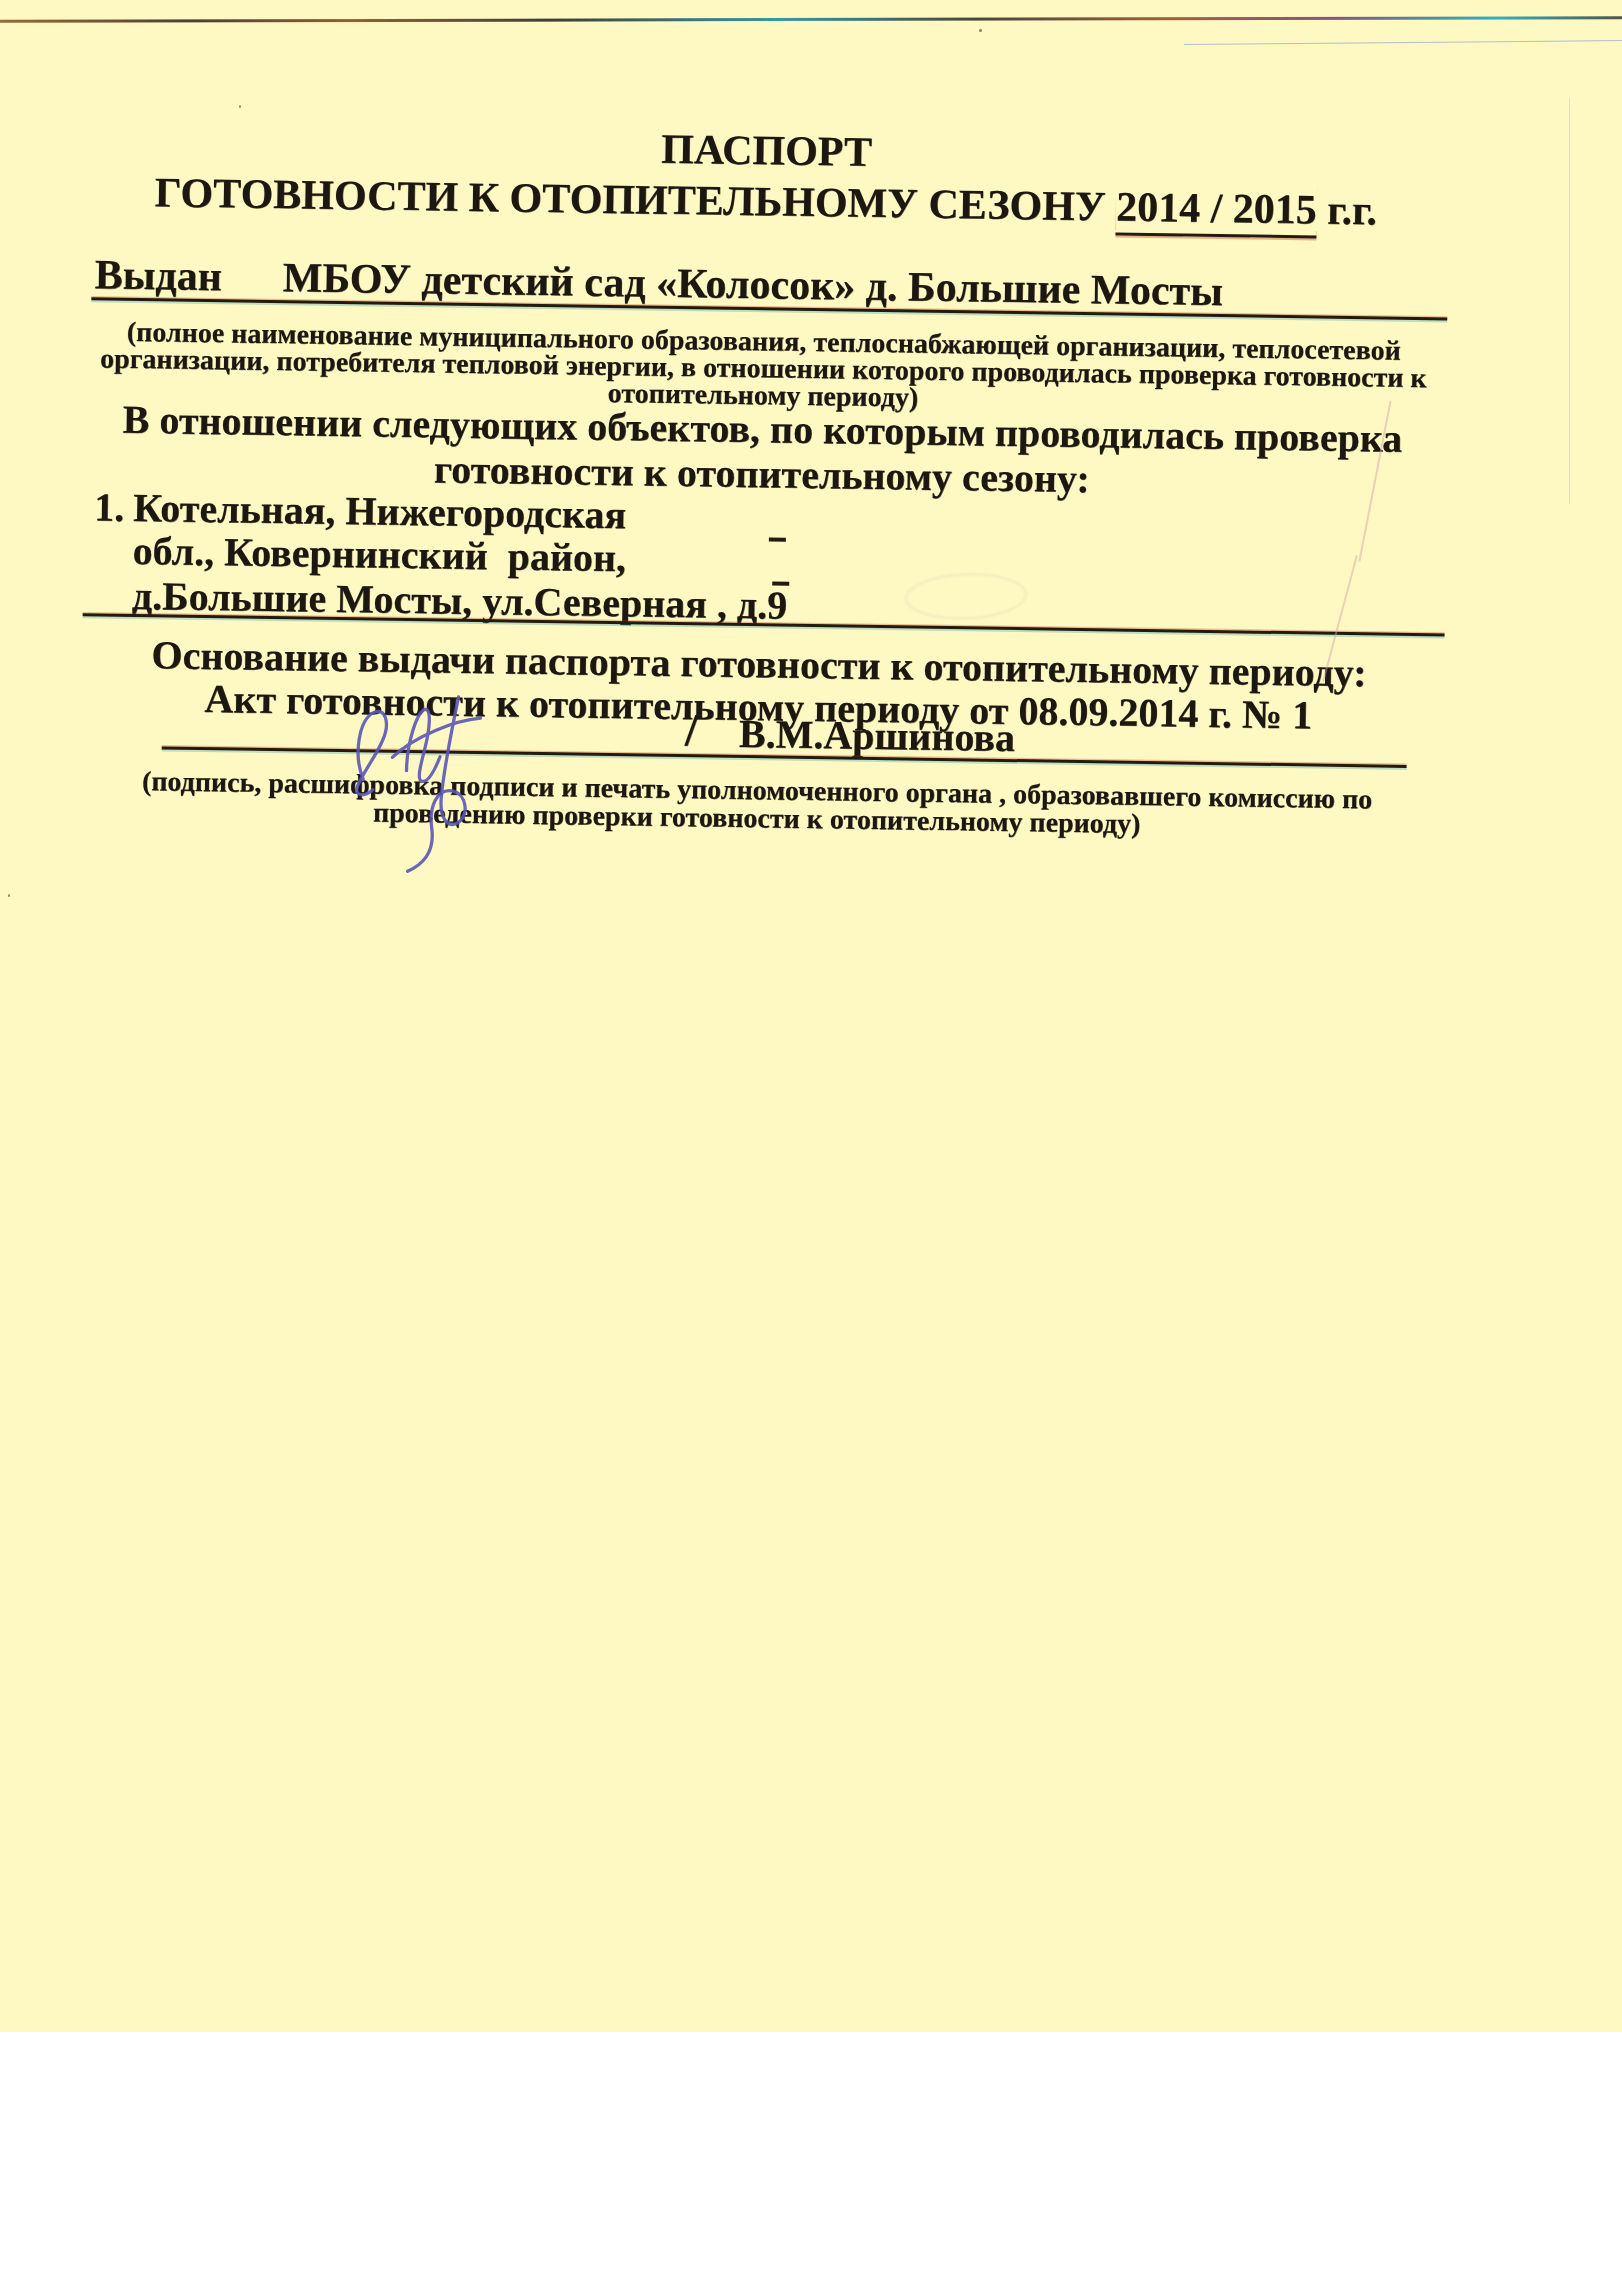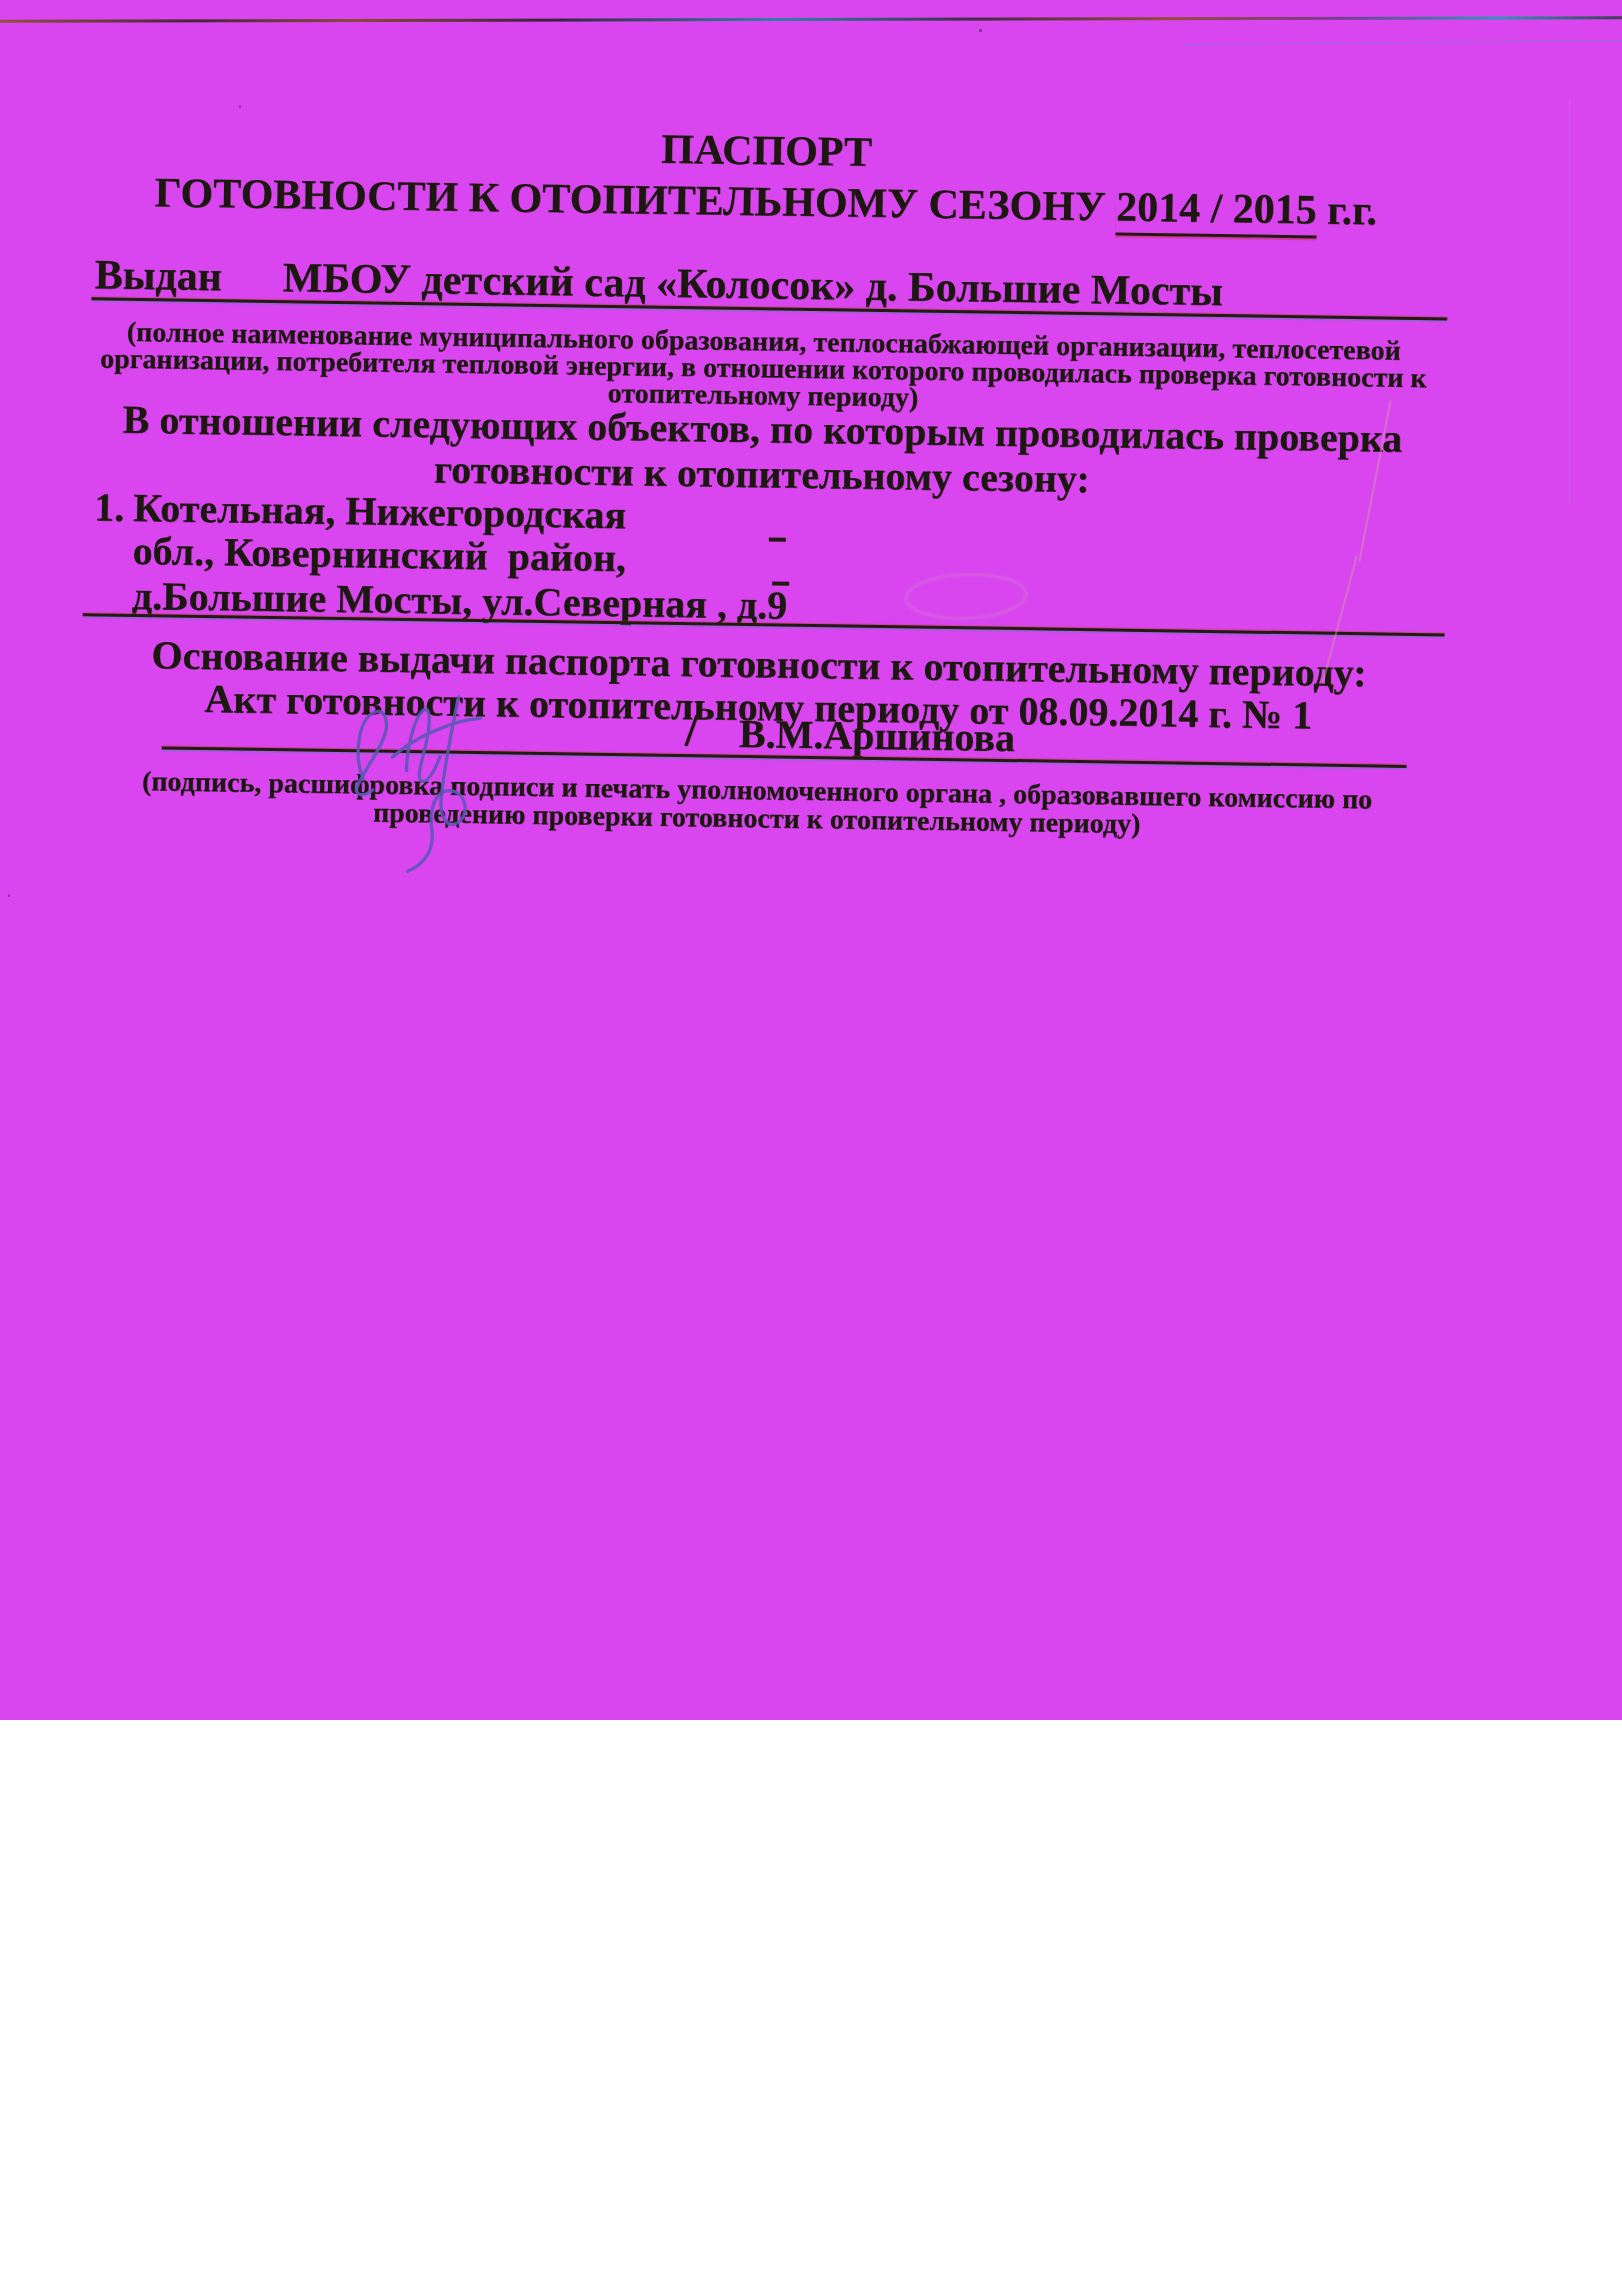--- a/index.html
+++ b/index.html
@@ -1,19 +1,19 @@
 <!DOCTYPE html>
 <html style="font-size:10.5px"><head>
 <meta charset="utf-8">
 <style>
   html,body{margin:0;padding:0;background:#ffffff;}
   .page{
     position:relative;
-    width:1623px;height:1720px;
-    background:#d946ef;
+    width:1623px;height:2032px;
+    background:#fef9c3;
     overflow:hidden;
     font-family:"Liberation Serif","DejaVu Serif",serif;
     color:#1d1712;
   }
   
   .sheet{
     position:absolute;inset:0;
     transform:rotate(0.85deg);
     transform-origin:811px 262px;
   }

